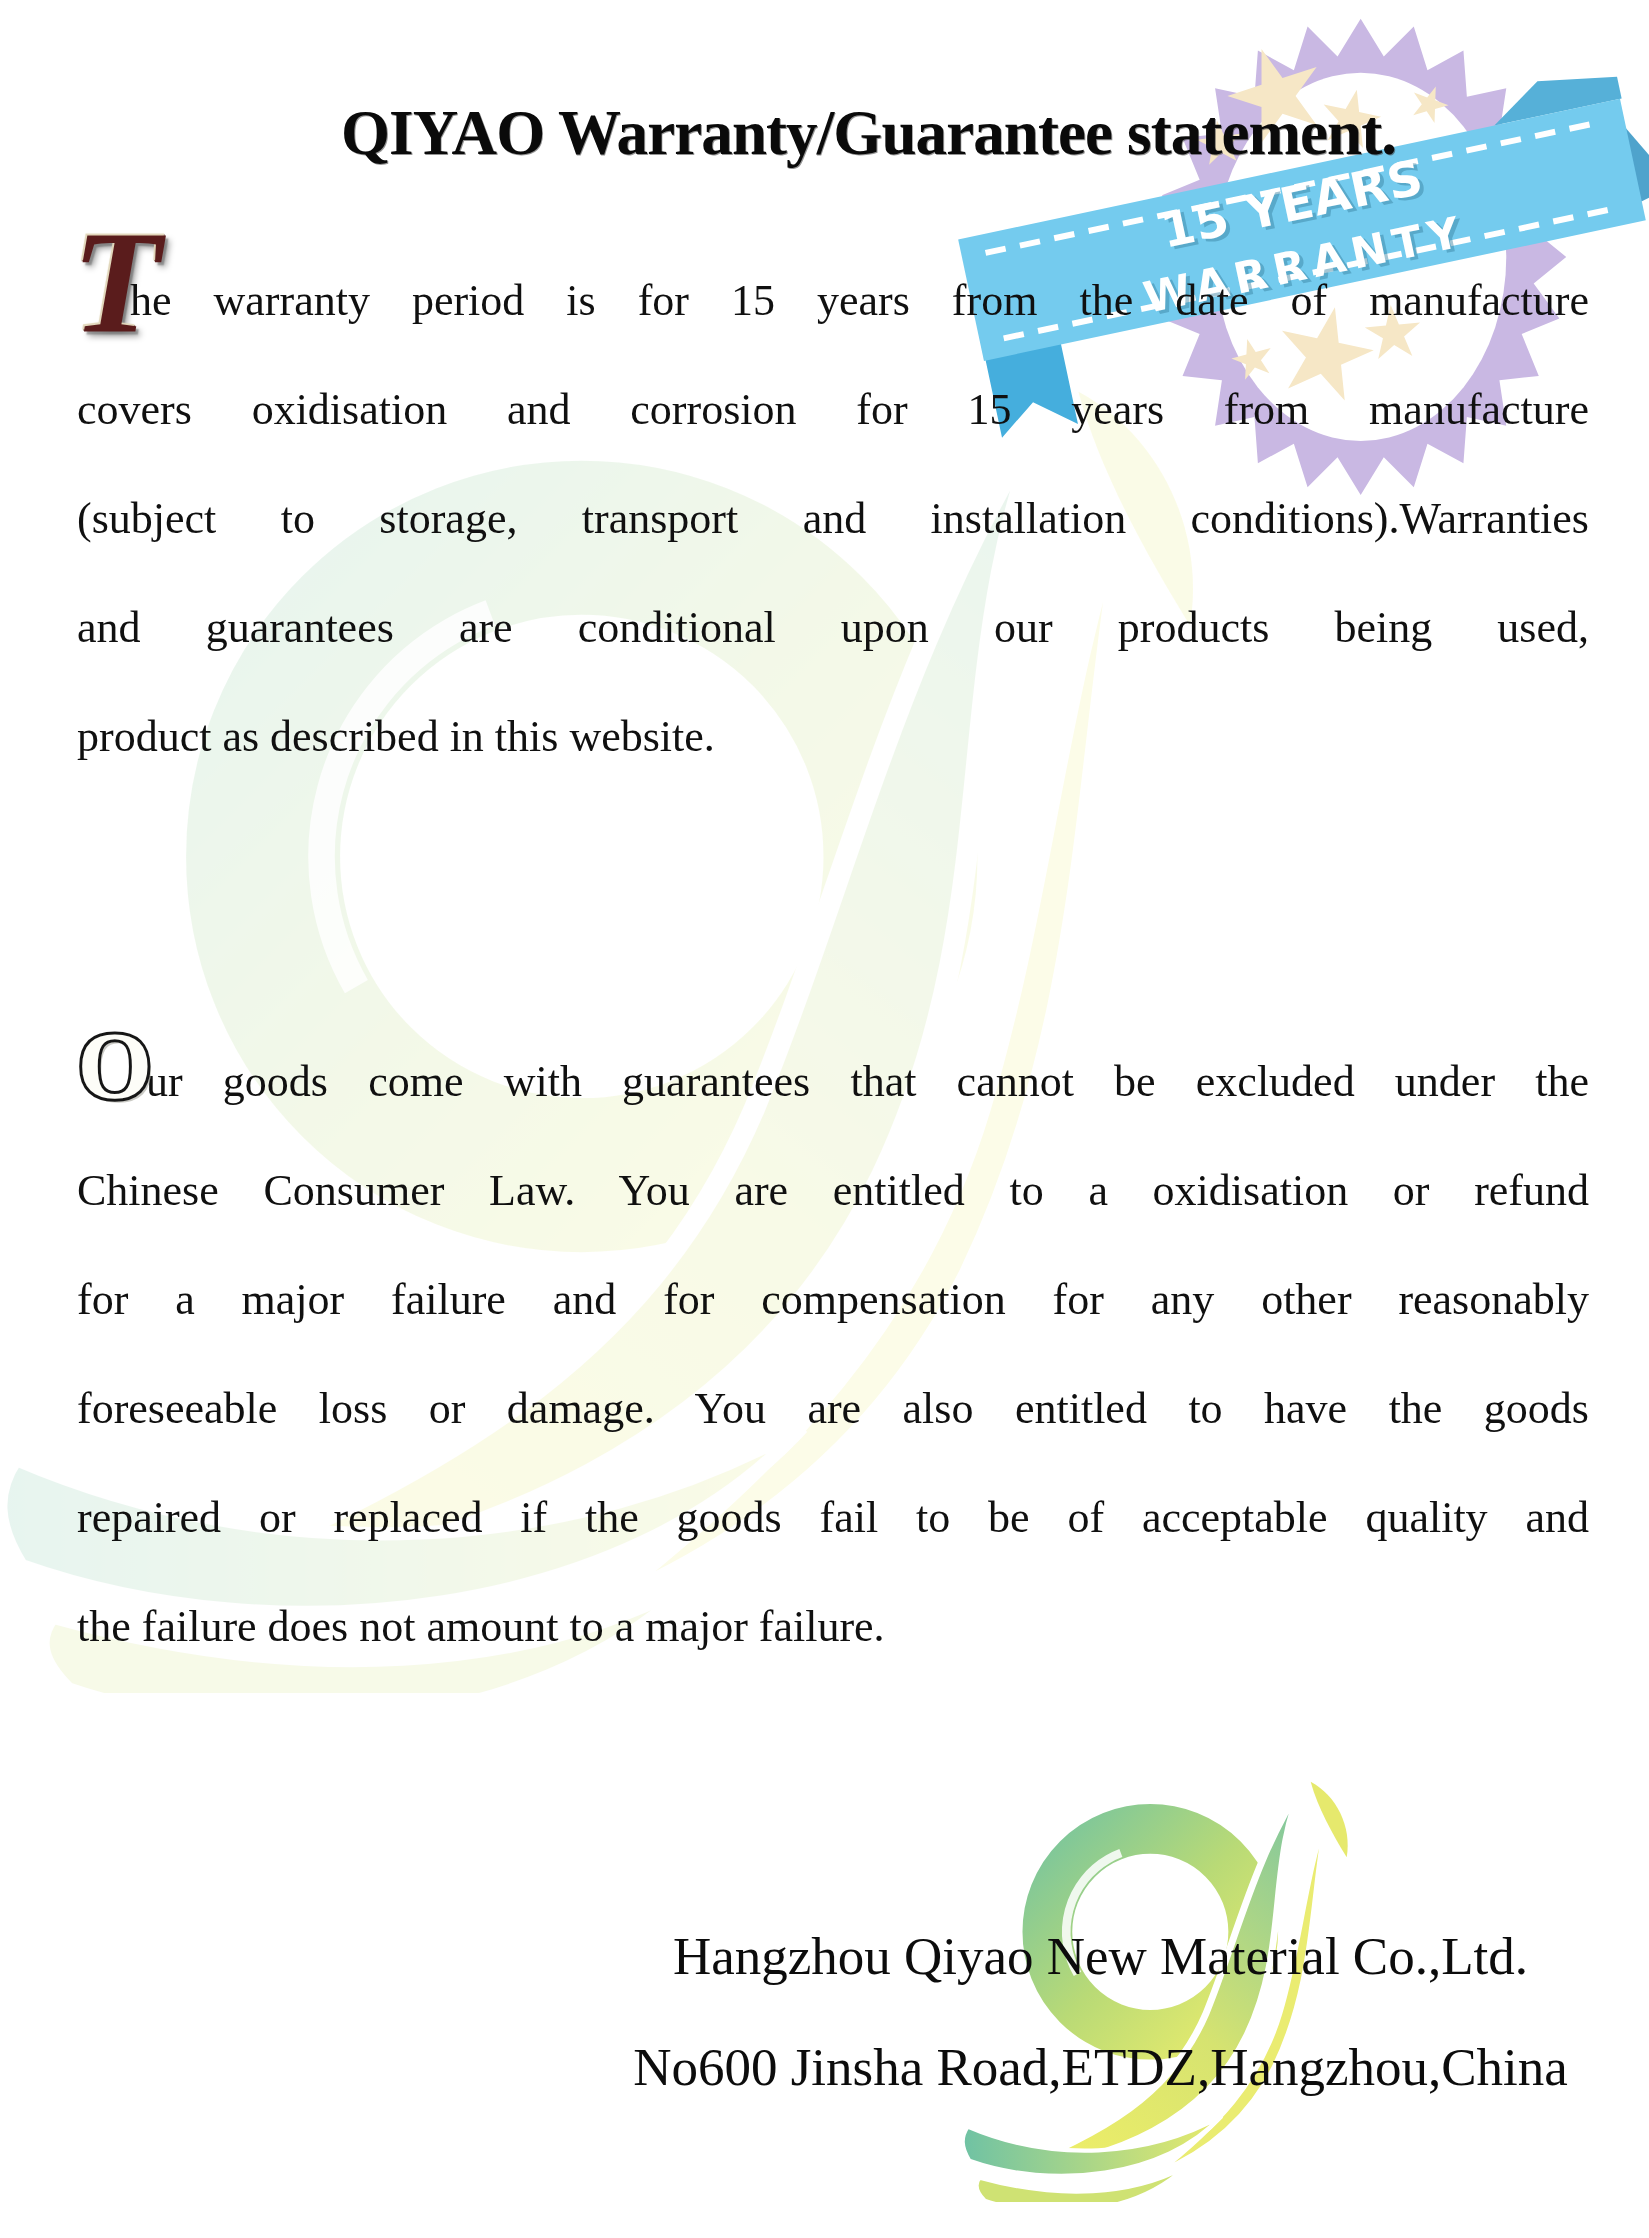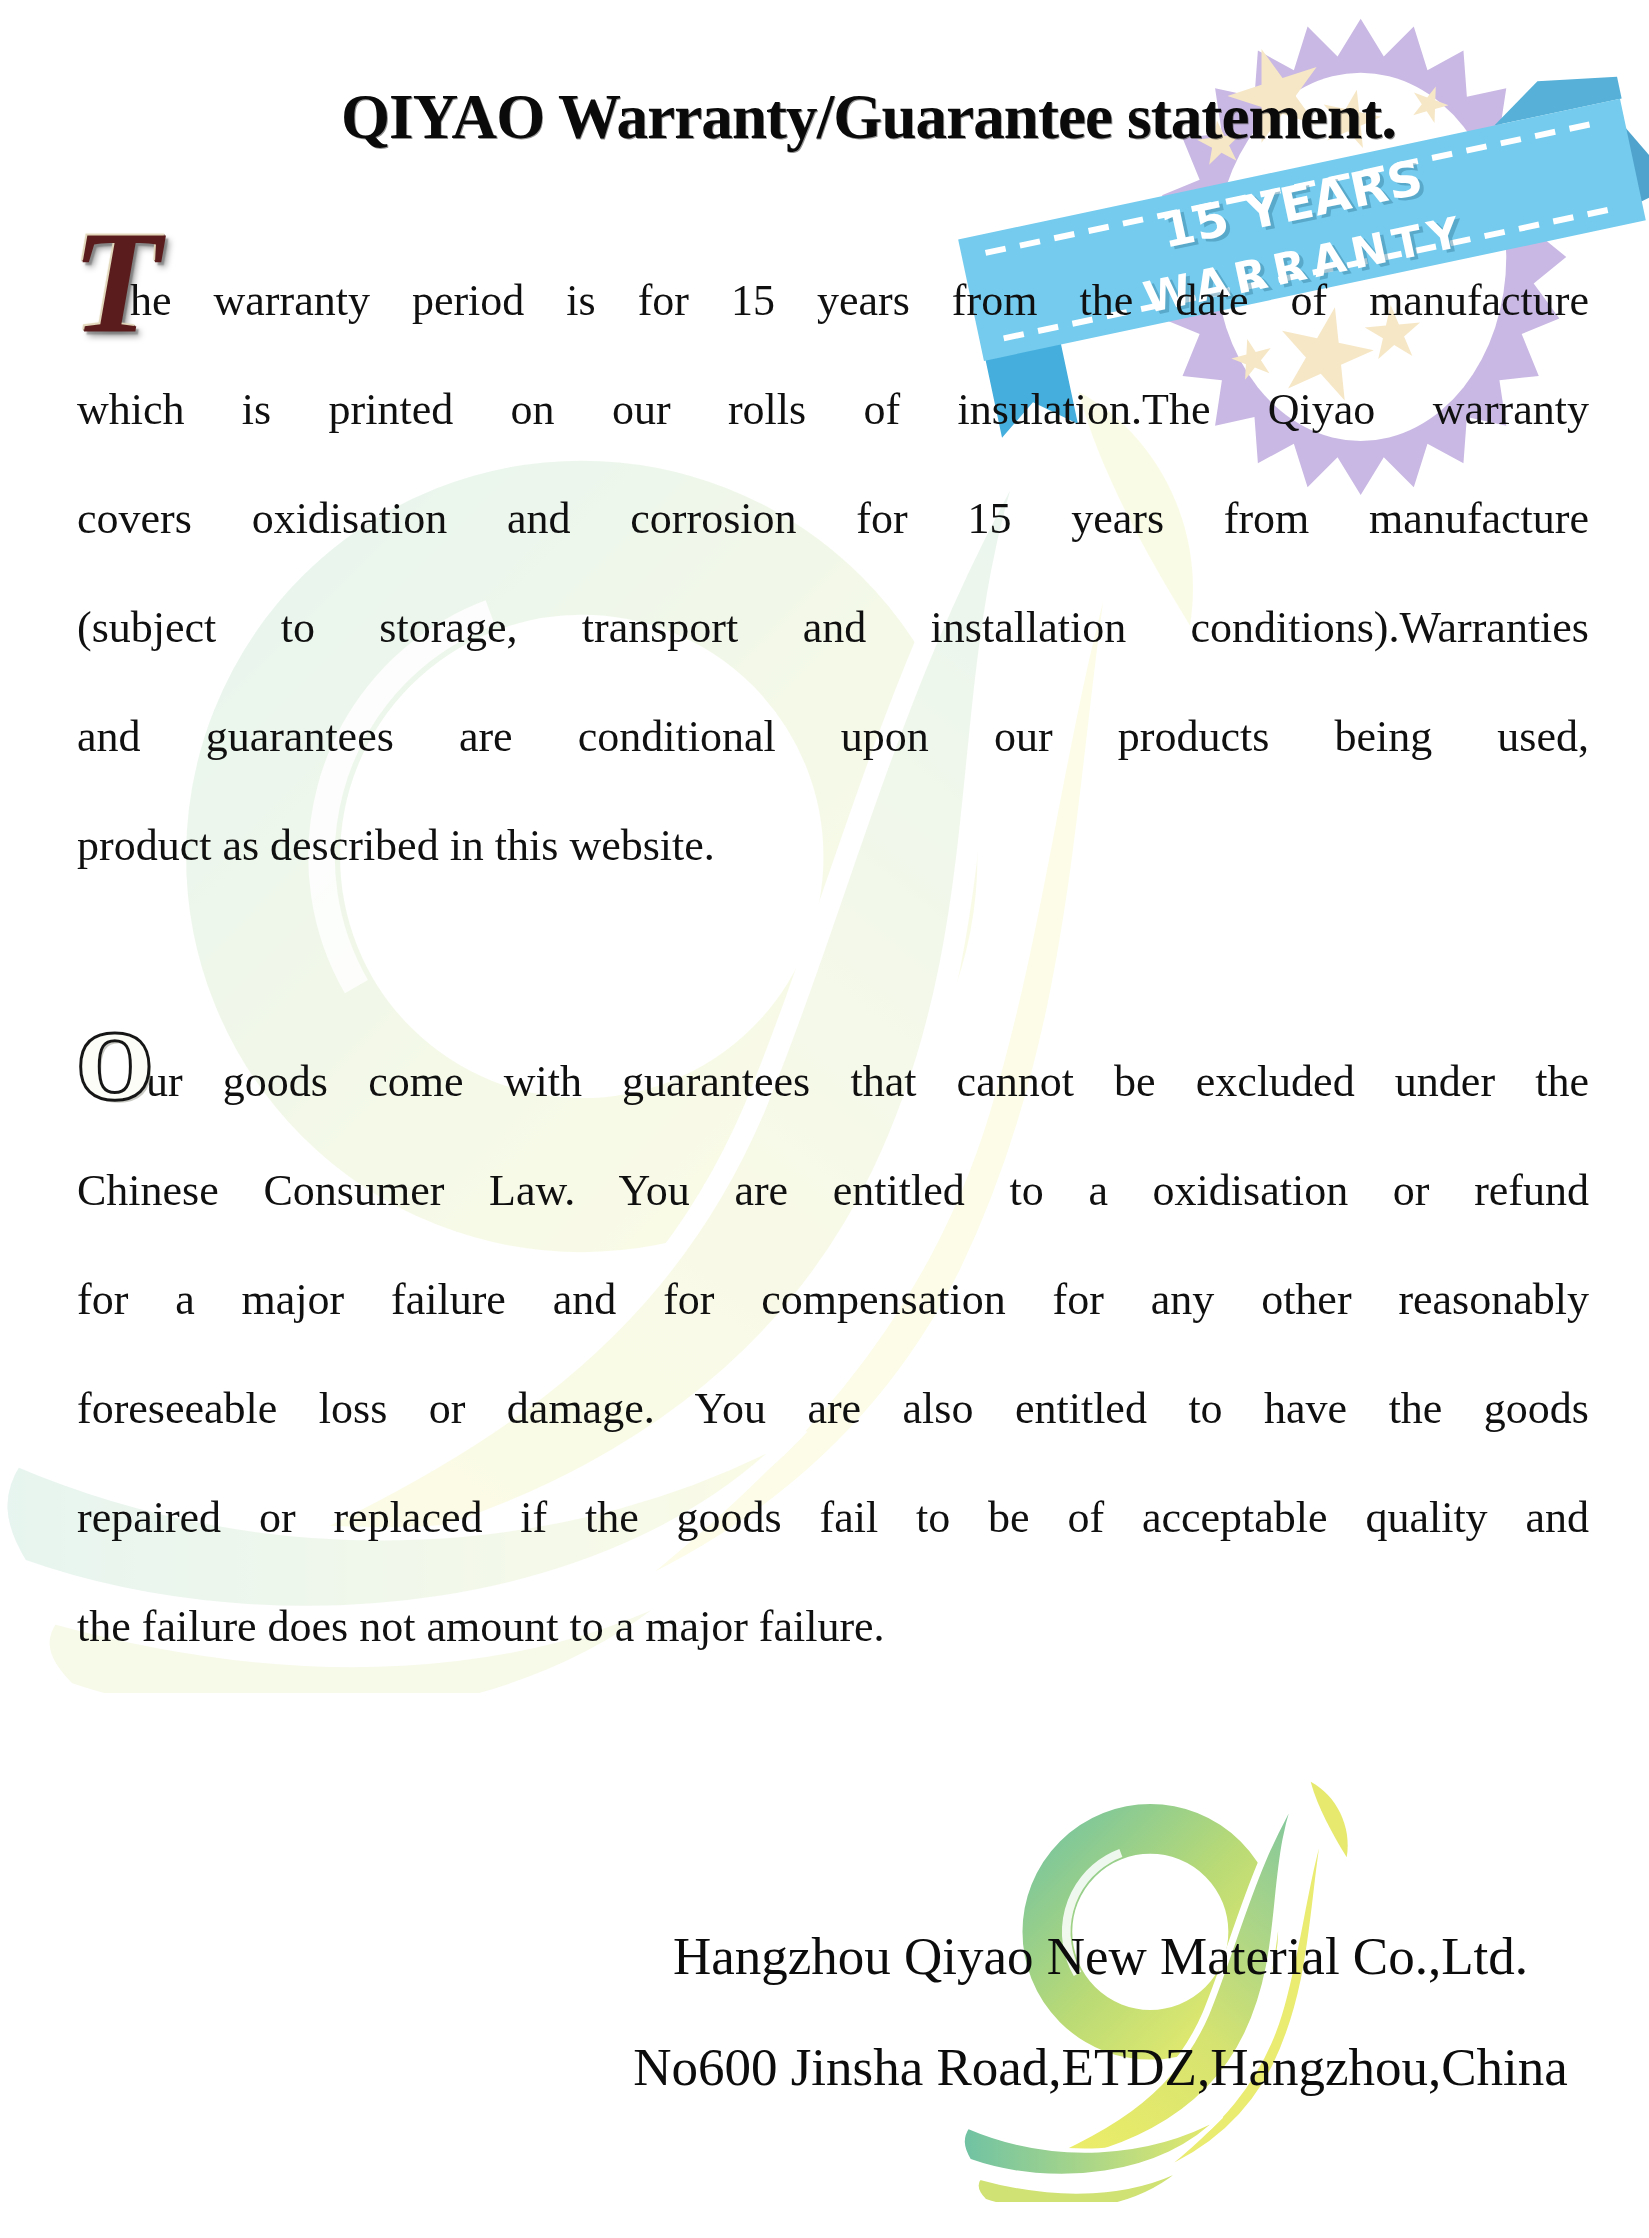--- a/index.html
+++ b/index.html
@@ -5,21 +5,21 @@
   html,body{margin:0;padding:0;background:#fff;}
   .page{position:relative;width:1649px;height:2239px;background:#ffffff;overflow:hidden;
         font-family:"Liberation Serif","DejaVu Serif",serif;color:#101010;}
   .layer-art{position:absolute;z-index:1;}
   .layer-text{position:absolute;z-index:3;}
 
   .watermark{left:-122px;top:312px;width:1381px;height:1381px;opacity:0.16;}
   .badge-svg{left:958px;top:0px;width:694px;height:531px;}
   .footer-logo{left:923px;top:1756px;width:446px;height:446px;}
 
-  .page-title{left:341px;top:86px;font-size:63px;line-height:1;font-weight:bold;
+  .page-title{left:341px;top:102px;font-size:63px;line-height:1;font-weight:bold;
               letter-spacing:-0.9px;color:#0a0a0a;white-space:nowrap;
               text-shadow:0.9px 0.9px 0 rgba(60,60,60,.55);}
 
   .para{position:absolute;left:77px;width:1512px;z-index:3;}
   .para-1{top:246px;}
   .para-2{top:1027px;}
   .line{height:109px;line-height:109px;font-size:44px;
         text-align:justify;text-align-last:justify;}
   .line.last{text-align:justify;text-align-last:left;}
   .indent-1{padding-left:53px;}
@@ -108,21 +108,20 @@
       <text class="ribbon-shadow" x="394" y="62" font-size="50" letter-spacing="8" text-anchor="middle">WARRANTY</text>
       <text class="ribbon-text" x="390" y="58" font-size="50" letter-spacing="8" text-anchor="middle">WARRANTY</text>
     </g>
   </svg>
 
   <h1 class="layer-text page-title" style="margin:0">QIYAO Warranty/Guarantee statement.</h1>
 
   <div class="para para-1">
     <span class="dropcap-t">T</span>
     <div class="line indent-1">he warranty period is for 15 years from the date of manufacture</div>
-    <div class="line">which is printed on our rolls of insulation.The Qiyao warranty</div>
     <div class="line">covers oxidisation and corrosion for 15 years from manufacture</div>
     <div class="line">(subject to storage, transport and installation conditions).Warranties</div>
     <div class="line">and guarantees are conditional upon our products being used,</div>
     <div class="line last">product as described in this website.</div>
   </div>
 
   <div class="para para-2">
     <svg class="dropcap-o-svg" viewBox="0 0 150 140" width="129" height="120">
       <text x="12" y="104" fill="#b5b5ad" opacity="0.7" transform="translate(4,5)">O</text>
       <text x="12" y="104" fill="#fdfdf8" stroke="#161616" stroke-width="7" paint-order="stroke fill">O</text>

